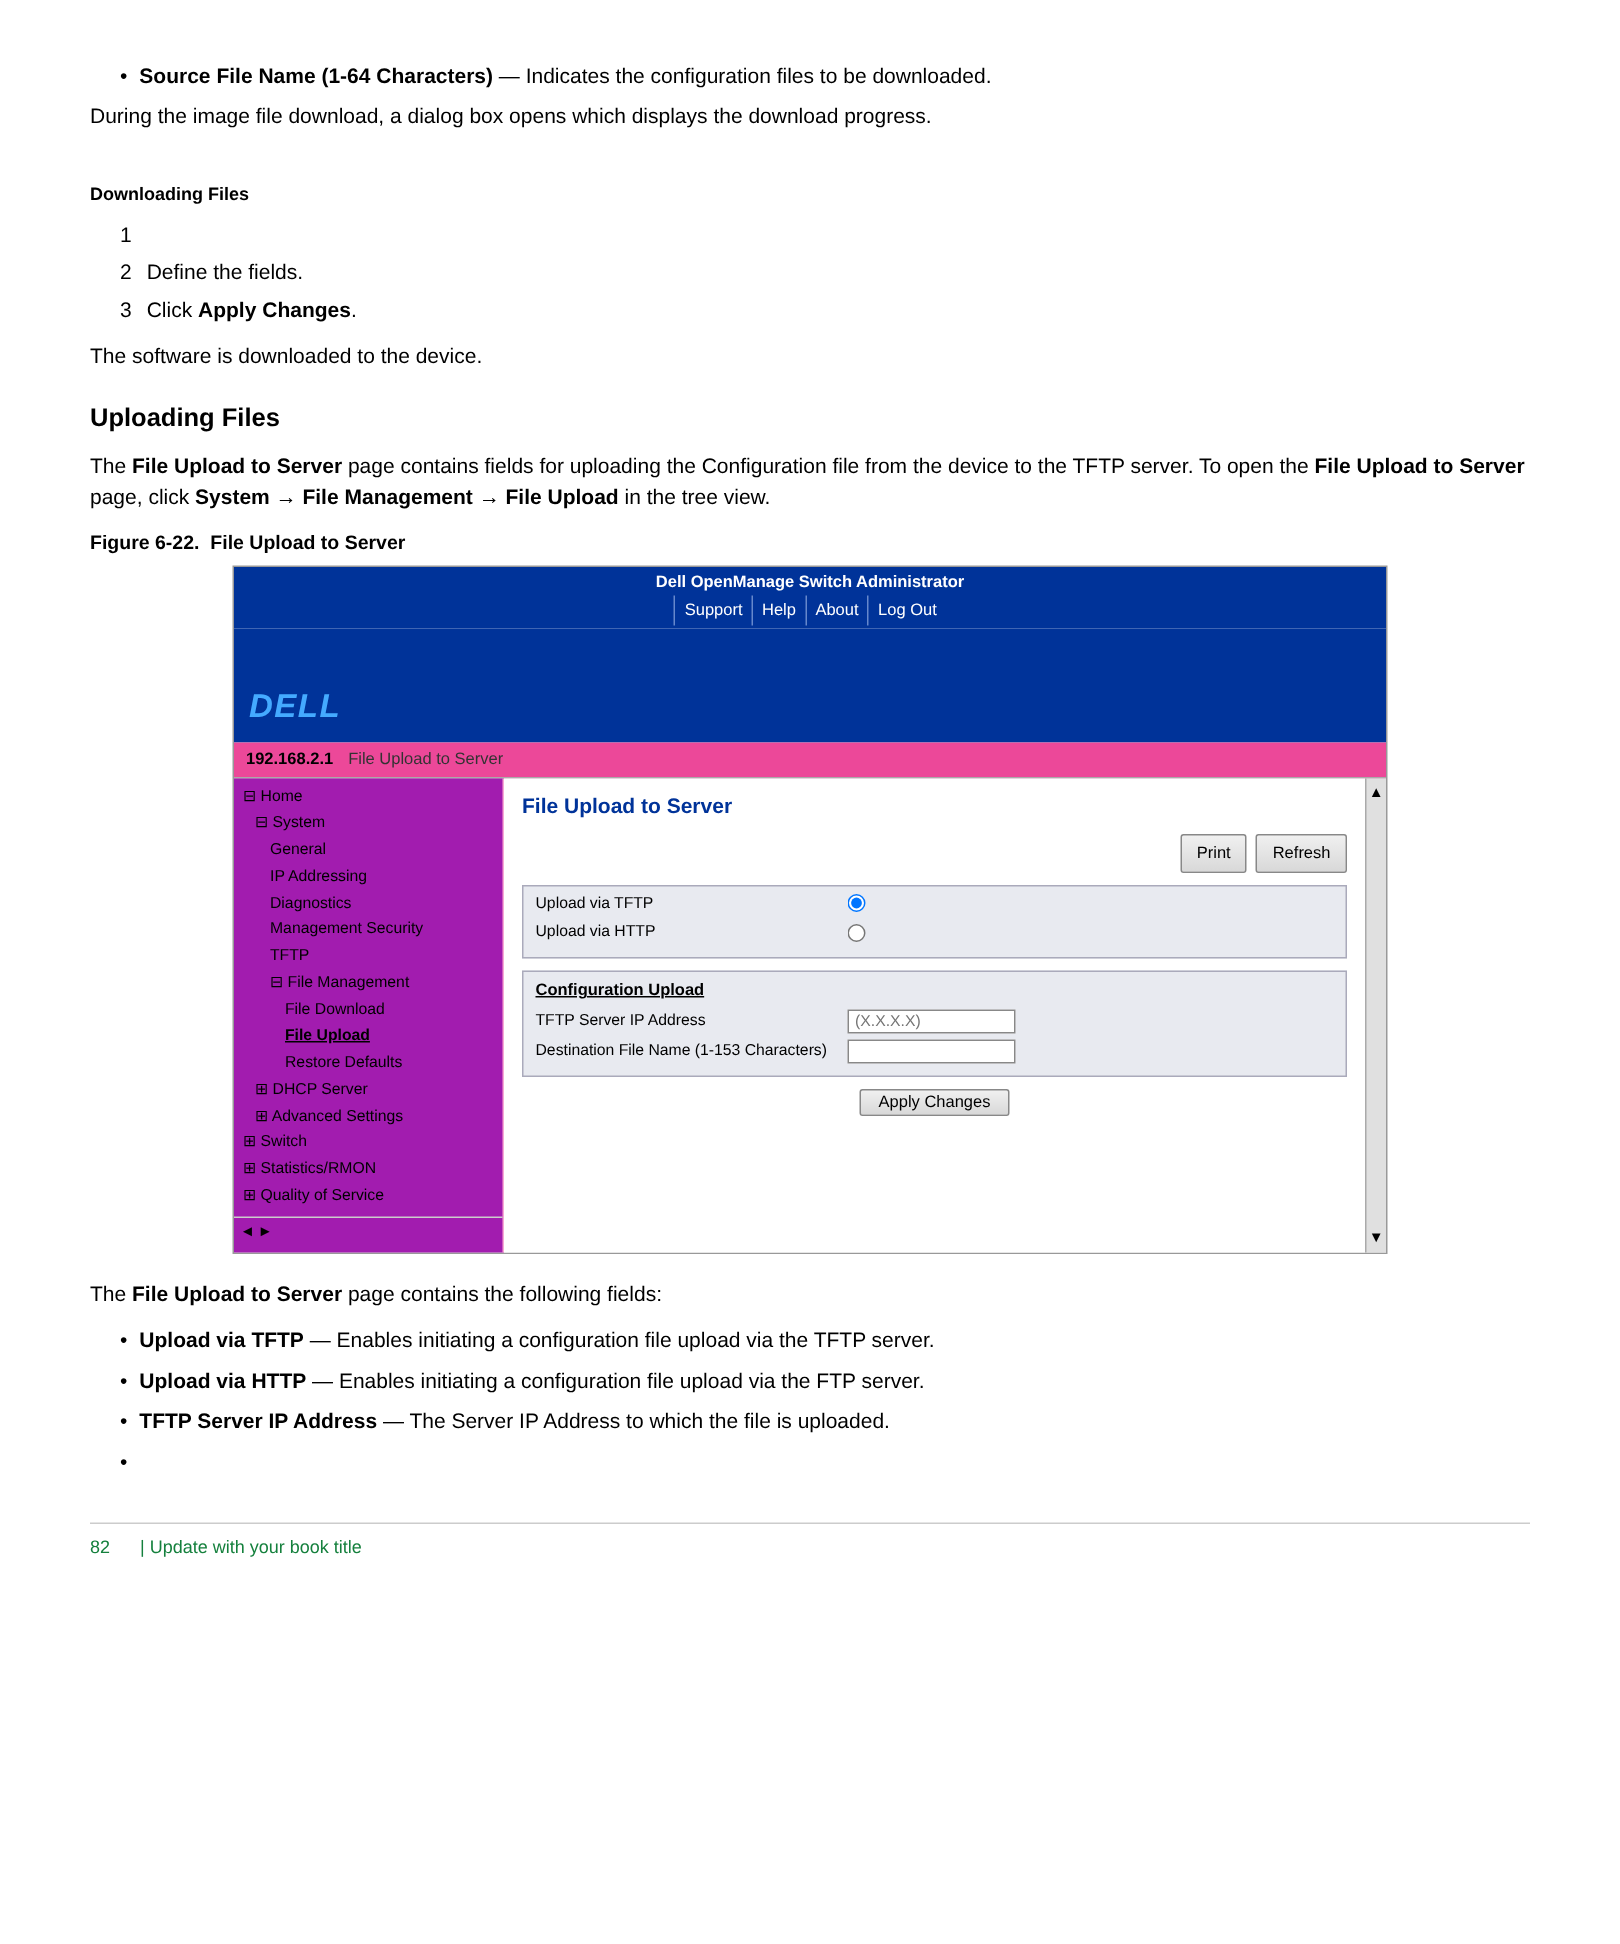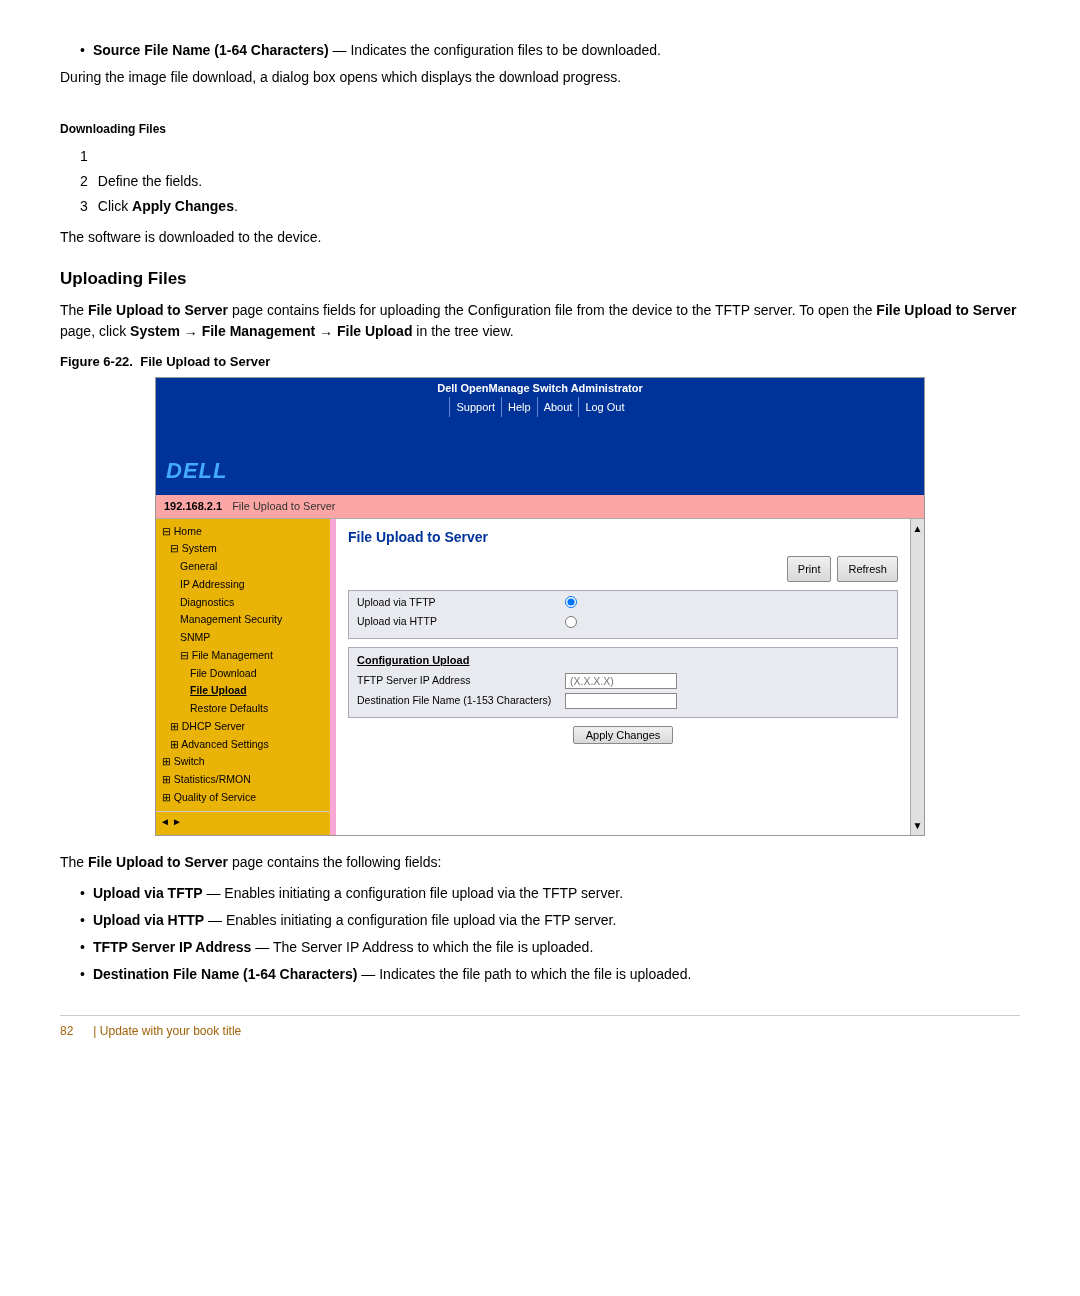--- a/index.html
+++ b/index.html
@@ -81,39 +81,39 @@
     .dell-logo {
       color: #fff;
       font-size: 22px;
       font-weight: bold;
       font-style: italic;
       letter-spacing: 1px;
       margin-top: 29px;
     }
     .dell-logo span { color: #4af; }
     .ss-breadcrumb {
-      background: #fca5a5;
+      background: #ec4899;
       padding: 3px 8px;
       font-size: 11px;
       display: flex;
       align-items: center;
       gap: 10px;
       border-bottom: 1px solid #aaa;
     }
     .ss-breadcrumb-ip { font-weight: bold; font-size: 11px; }
     .ss-breadcrumb-page { font-size: 11px; color: #333; }
     .ss-body {
       display: flex;
     }
     .ss-sidebar {
       width: 180px;
-      border-right: 6px solid #f9a8d4;
+      border-right: 1px solid #f9a8d4;
       padding: 4px 0;
       font-size: 10.5px;
-      background: #eab308;
+      background: #a21caf;
       min-height: 280px;
     }
     .ss-sidebar-item {
       padding: 1px 6px;
       cursor: pointer;
       white-space: nowrap;
       color: #000;
     }
     .ss-sidebar-item.selected { font-weight: bold; color: #000; text-decoration: underline; }
     .ss-sidebar-indent1 { padding-left: 14px; }
@@ -198,21 +198,21 @@
     }
     .bottom-list { margin-left: 20px; margin-top: 8px; }
     .bottom-list-item {
       display: flex;
       gap: 8px;
       margin-bottom: 6px;
     }
     .page-footer {
       margin-top: 30px;
       font-size: 12px;
-      color: #a16207;
+      color: #15803d;
       border-top: 1px solid #ccc;
       padding-top: 6px;
       display: flex;
       gap: 20px;
     }
   </style>
 </head>
 <body>
 
 <div class="bullet-item">
@@ -277,21 +277,21 @@
 
   <div class="ss-body">
 
     <div class="ss-sidebar">
       <div class="ss-sidebar-item">⊟ Home</div>
       <div class="ss-sidebar-item ss-sidebar-indent1">⊟ System</div>
       <div class="ss-sidebar-item ss-sidebar-indent2">General</div>
       <div class="ss-sidebar-item ss-sidebar-indent2">IP Addressing</div>
       <div class="ss-sidebar-item ss-sidebar-indent2">Diagnostics</div>
       <div class="ss-sidebar-item ss-sidebar-indent2">Management Security</div>
-      <div class="ss-sidebar-item ss-sidebar-indent2">SNMP</div>
+      <div class="ss-sidebar-item ss-sidebar-indent2">TFTP</div>
       <div class="ss-sidebar-item ss-sidebar-indent2">⊟ File Management</div>
       <div class="ss-sidebar-item ss-sidebar-indent3">File Download</div>
       <div class="ss-sidebar-item ss-sidebar-indent3 selected" style="font-weight:bold; text-decoration:underline;">File Upload</div>
       <div class="ss-sidebar-item ss-sidebar-indent3">Restore Defaults</div>
       <div class="ss-sidebar-item ss-sidebar-indent1">⊞ DHCP Server</div>
       <div class="ss-sidebar-item ss-sidebar-indent1">⊞ Advanced Settings</div>
       <div class="ss-sidebar-item">⊞ Switch</div>
       <div class="ss-sidebar-item">⊞ Statistics/RMON</div>
       <div class="ss-sidebar-item">⊞ Quality of Service</div>
       <div class="ss-sidebar-scroll">
@@ -352,20 +352,19 @@
   <div class="bottom-list-item">
     <span>•</span>
     <span><strong>Upload via HTTP</strong> — Enables initiating a configuration file upload via the FTP server.</span>
   </div>
   <div class="bottom-list-item">
     <span>•</span>
     <span><strong>TFTP Server IP Address</strong> — The Server IP Address to which the file is uploaded.</span>
   </div>
   <div class="bottom-list-item">
     <span>•</span>
-    <span><strong>Destination File Name (1-64 Characters)</strong> — Indicates the file path to which the file is uploaded.</span>
   </div>
 </div>
 
 <div class="page-footer">
   <span>82</span>
   <span>  |    Update with your book title</span>
 </div>
 
 </body></html>

